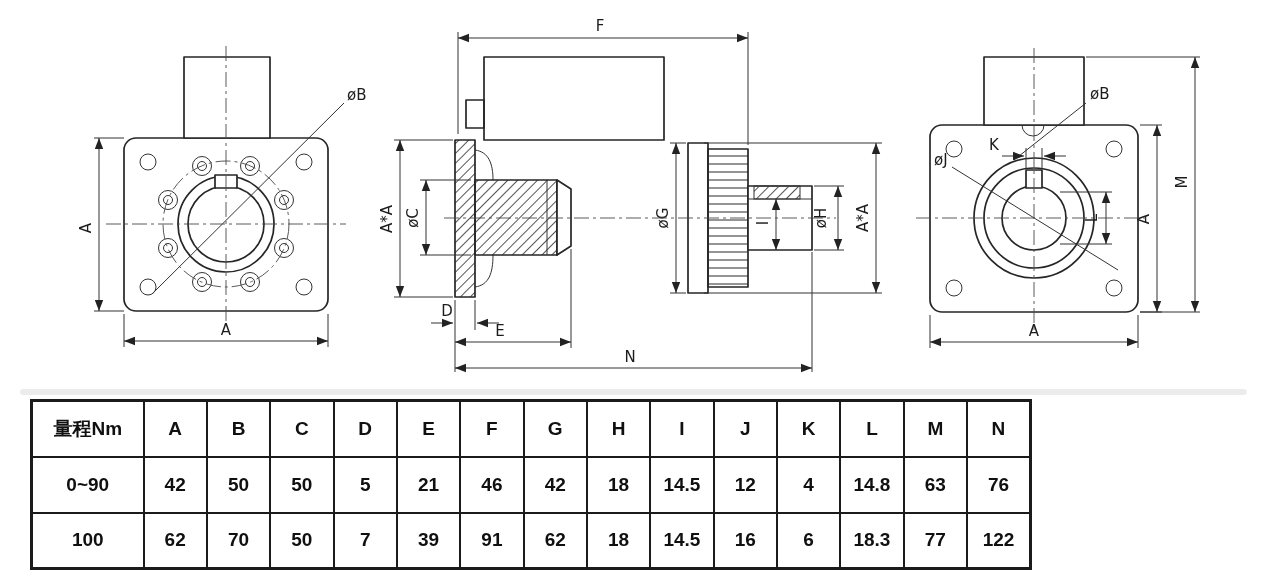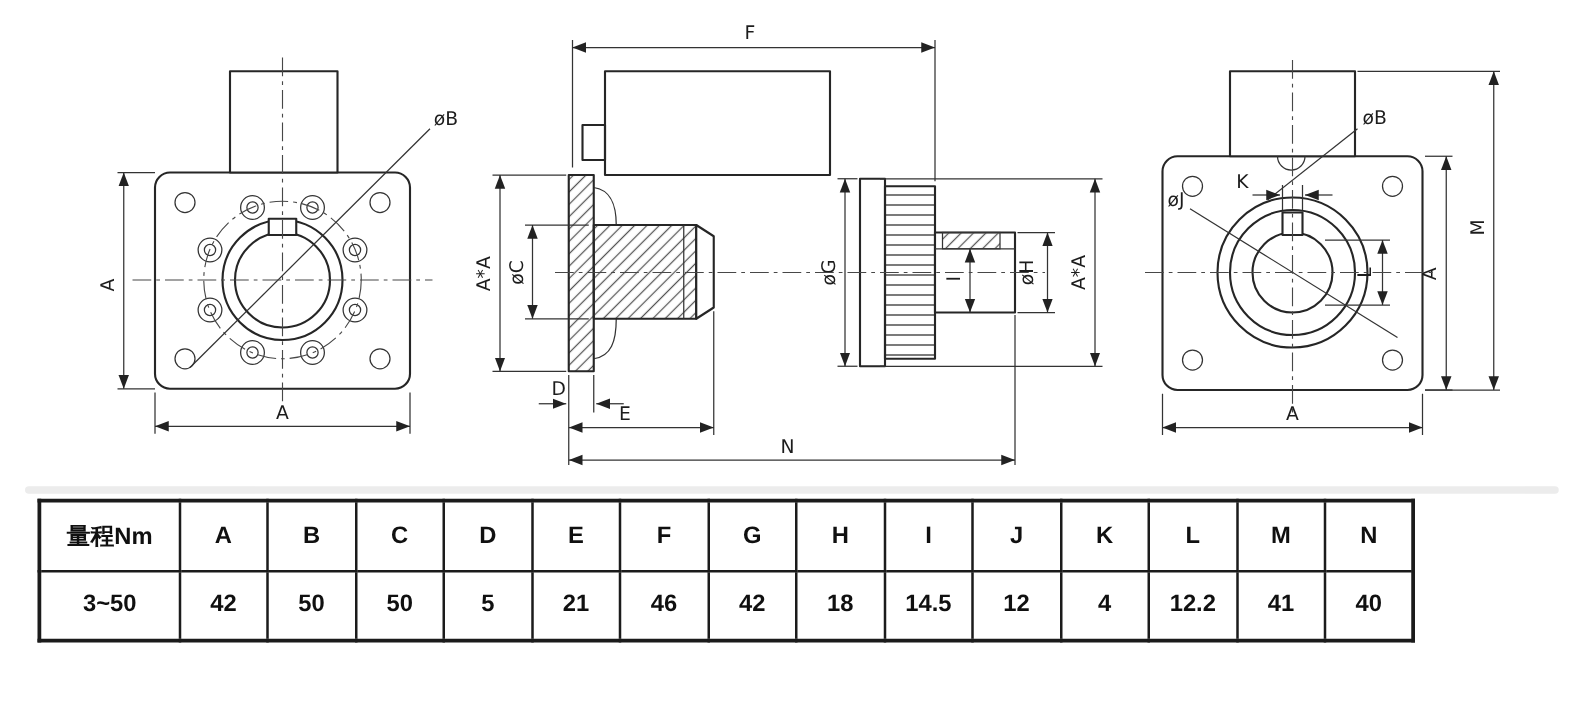--- a/index.html
+++ b/index.html
@@ -16,21 +16,21 @@
   .wfill{ fill:#ffffff; }
   .hfill{ fill:url(#hatch); }
   .rfill{ fill:url(#ribs); }
   .lbl  { font-family:"DejaVu Sans",sans-serif; font-size:15px; fill:#1c1c1c; }
   .mid  { text-anchor:middle; }
 
   .shadow-bar { position:absolute; left:20px; top:389px; width:1227px; height:6px;
                 background:#ececec; border-radius:3px; }
 
   
-  .spec { position:absolute; left:30px; top:399px; width:1102px; border-collapse:collapse;
+  .spec { position:absolute; left:30px; top:399px; width:1002px; border-collapse:collapse;
           table-layout:fixed; background:#fff; border:3px solid #1b1b1b; }
   .spec th, .spec td { border:2px solid #1b1b1b; text-align:center; vertical-align:middle;
           font-weight:700; font-size:19px; color:#101010; height:56px; padding:0 2px;
           font-family:"Liberation Sans","DejaVu Sans",sans-serif; }
 </style>
 </head>
 <body>
 
 <div class="page">
 
@@ -256,32 +256,49 @@
         <th>G</th>
         <th>H</th>
         <th>I</th>
         <th>J</th>
         <th>K</th>
         <th>L</th>
         <th>M</th>
         <th>N</th>
       </tr>
       <tr>
-        <td>3~50</td>
+        <td>0~90</td>
         <td>42</td>
         <td>50</td>
         <td>50</td>
         <td>5</td>
         <td>21</td>
         <td>46</td>
         <td>42</td>
         <td>18</td>
         <td>14.5</td>
         <td>12</td>
         <td>4</td>
-        <td>12.2</td>
-        <td>41</td>
-        <td>40</td>
+        <td>14.8</td>
+        <td>63</td>
+        <td>76</td>
+      </tr>
+      <tr>
+        <td>100</td>
+        <td>62</td>
+        <td>70</td>
+        <td>50</td>
+        <td>7</td>
+        <td>39</td>
+        <td>91</td>
+        <td>62</td>
+        <td>18</td>
+        <td>14.5</td>
+        <td>16</td>
+        <td>6</td>
+        <td>18.3</td>
+        <td>77</td>
+        <td>122</td>
       </tr>
     </tbody>
   </table>
 
 </div>
 
 </body></html>

